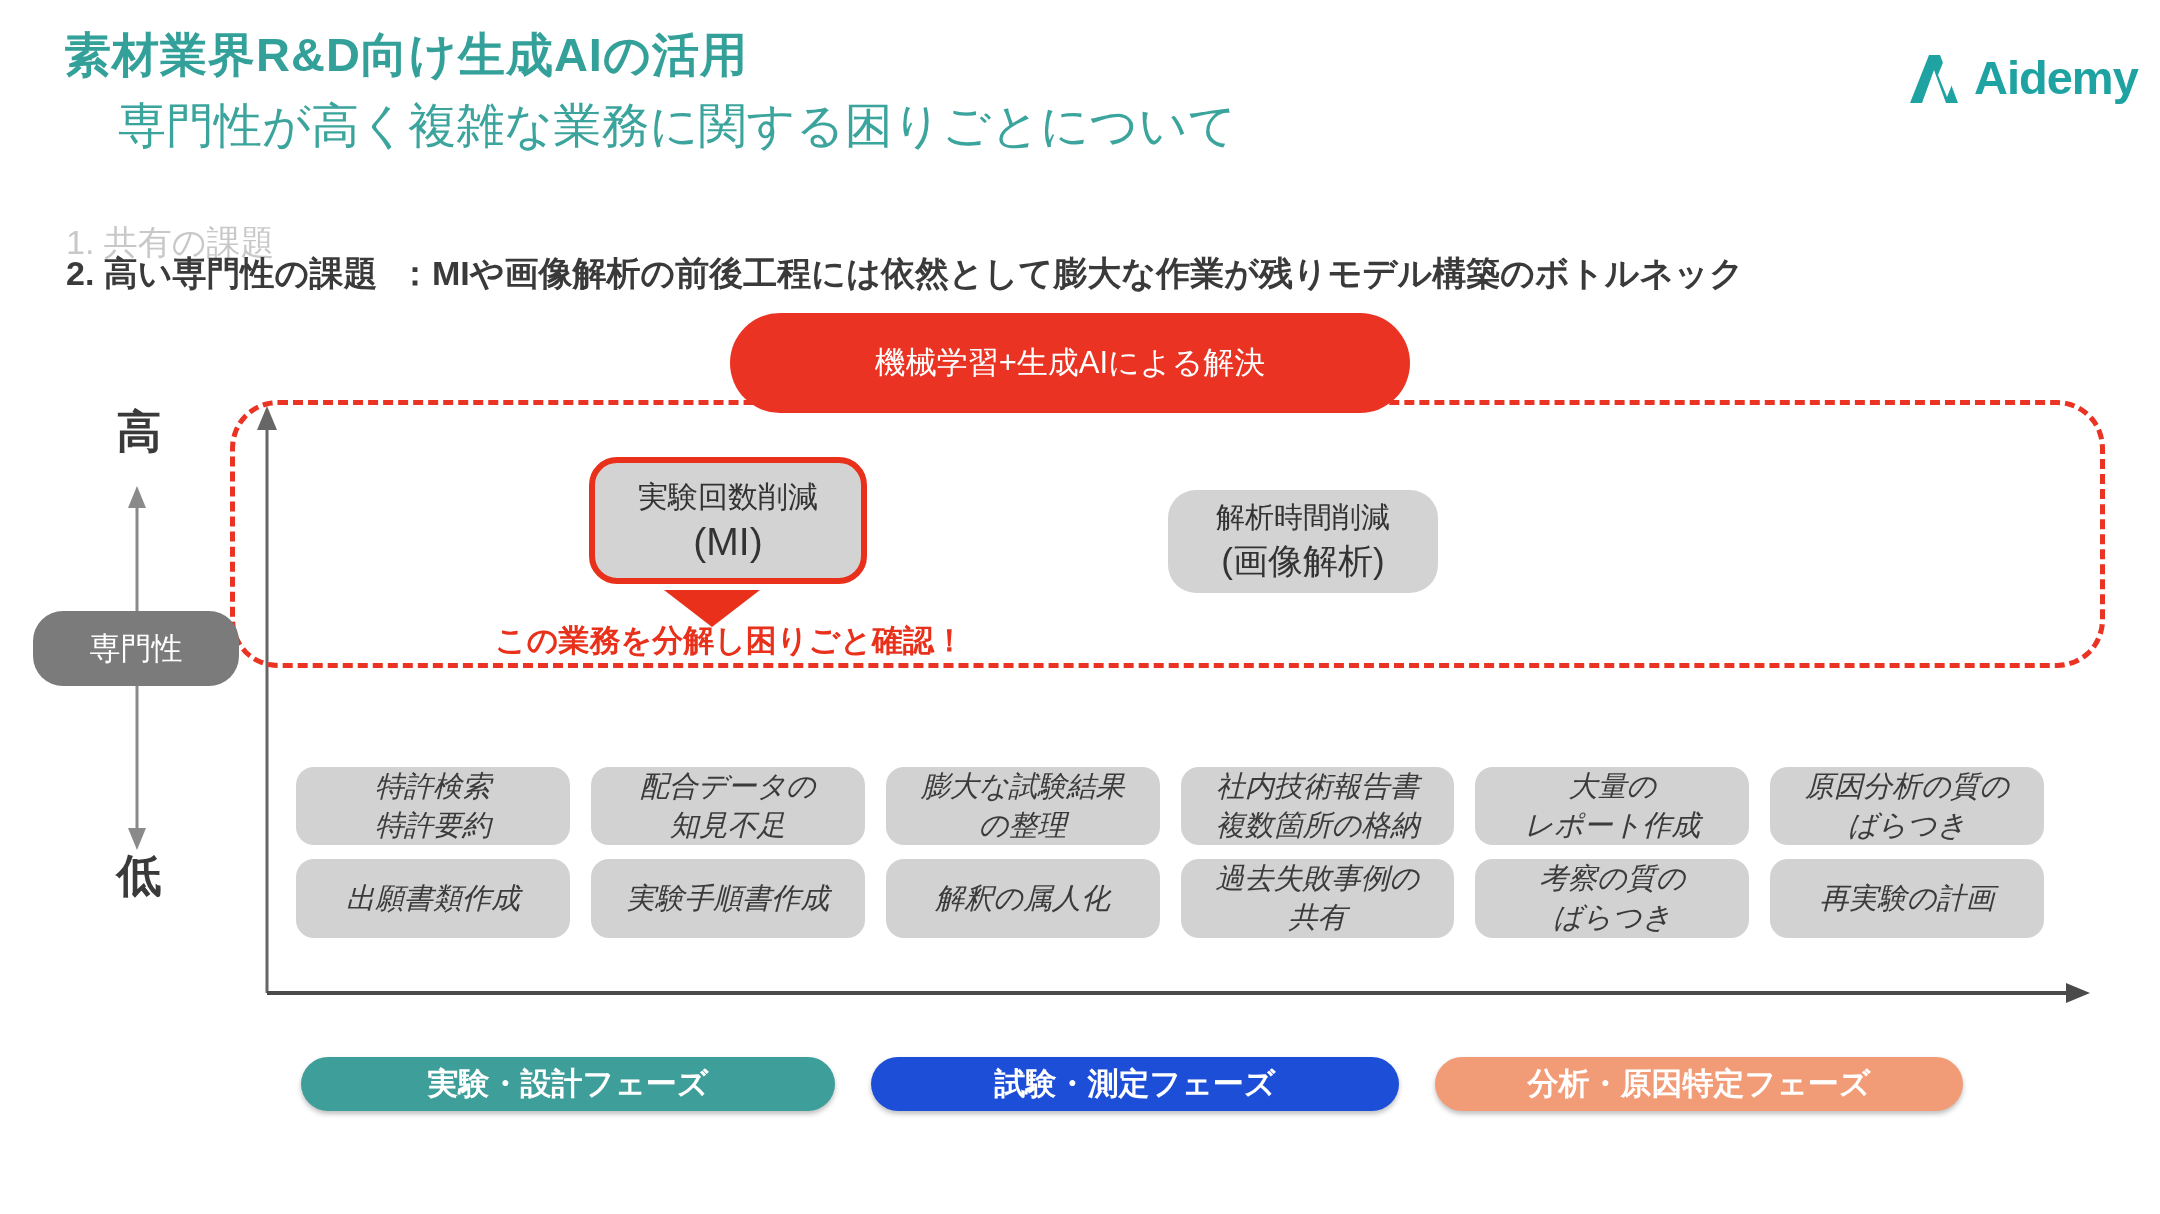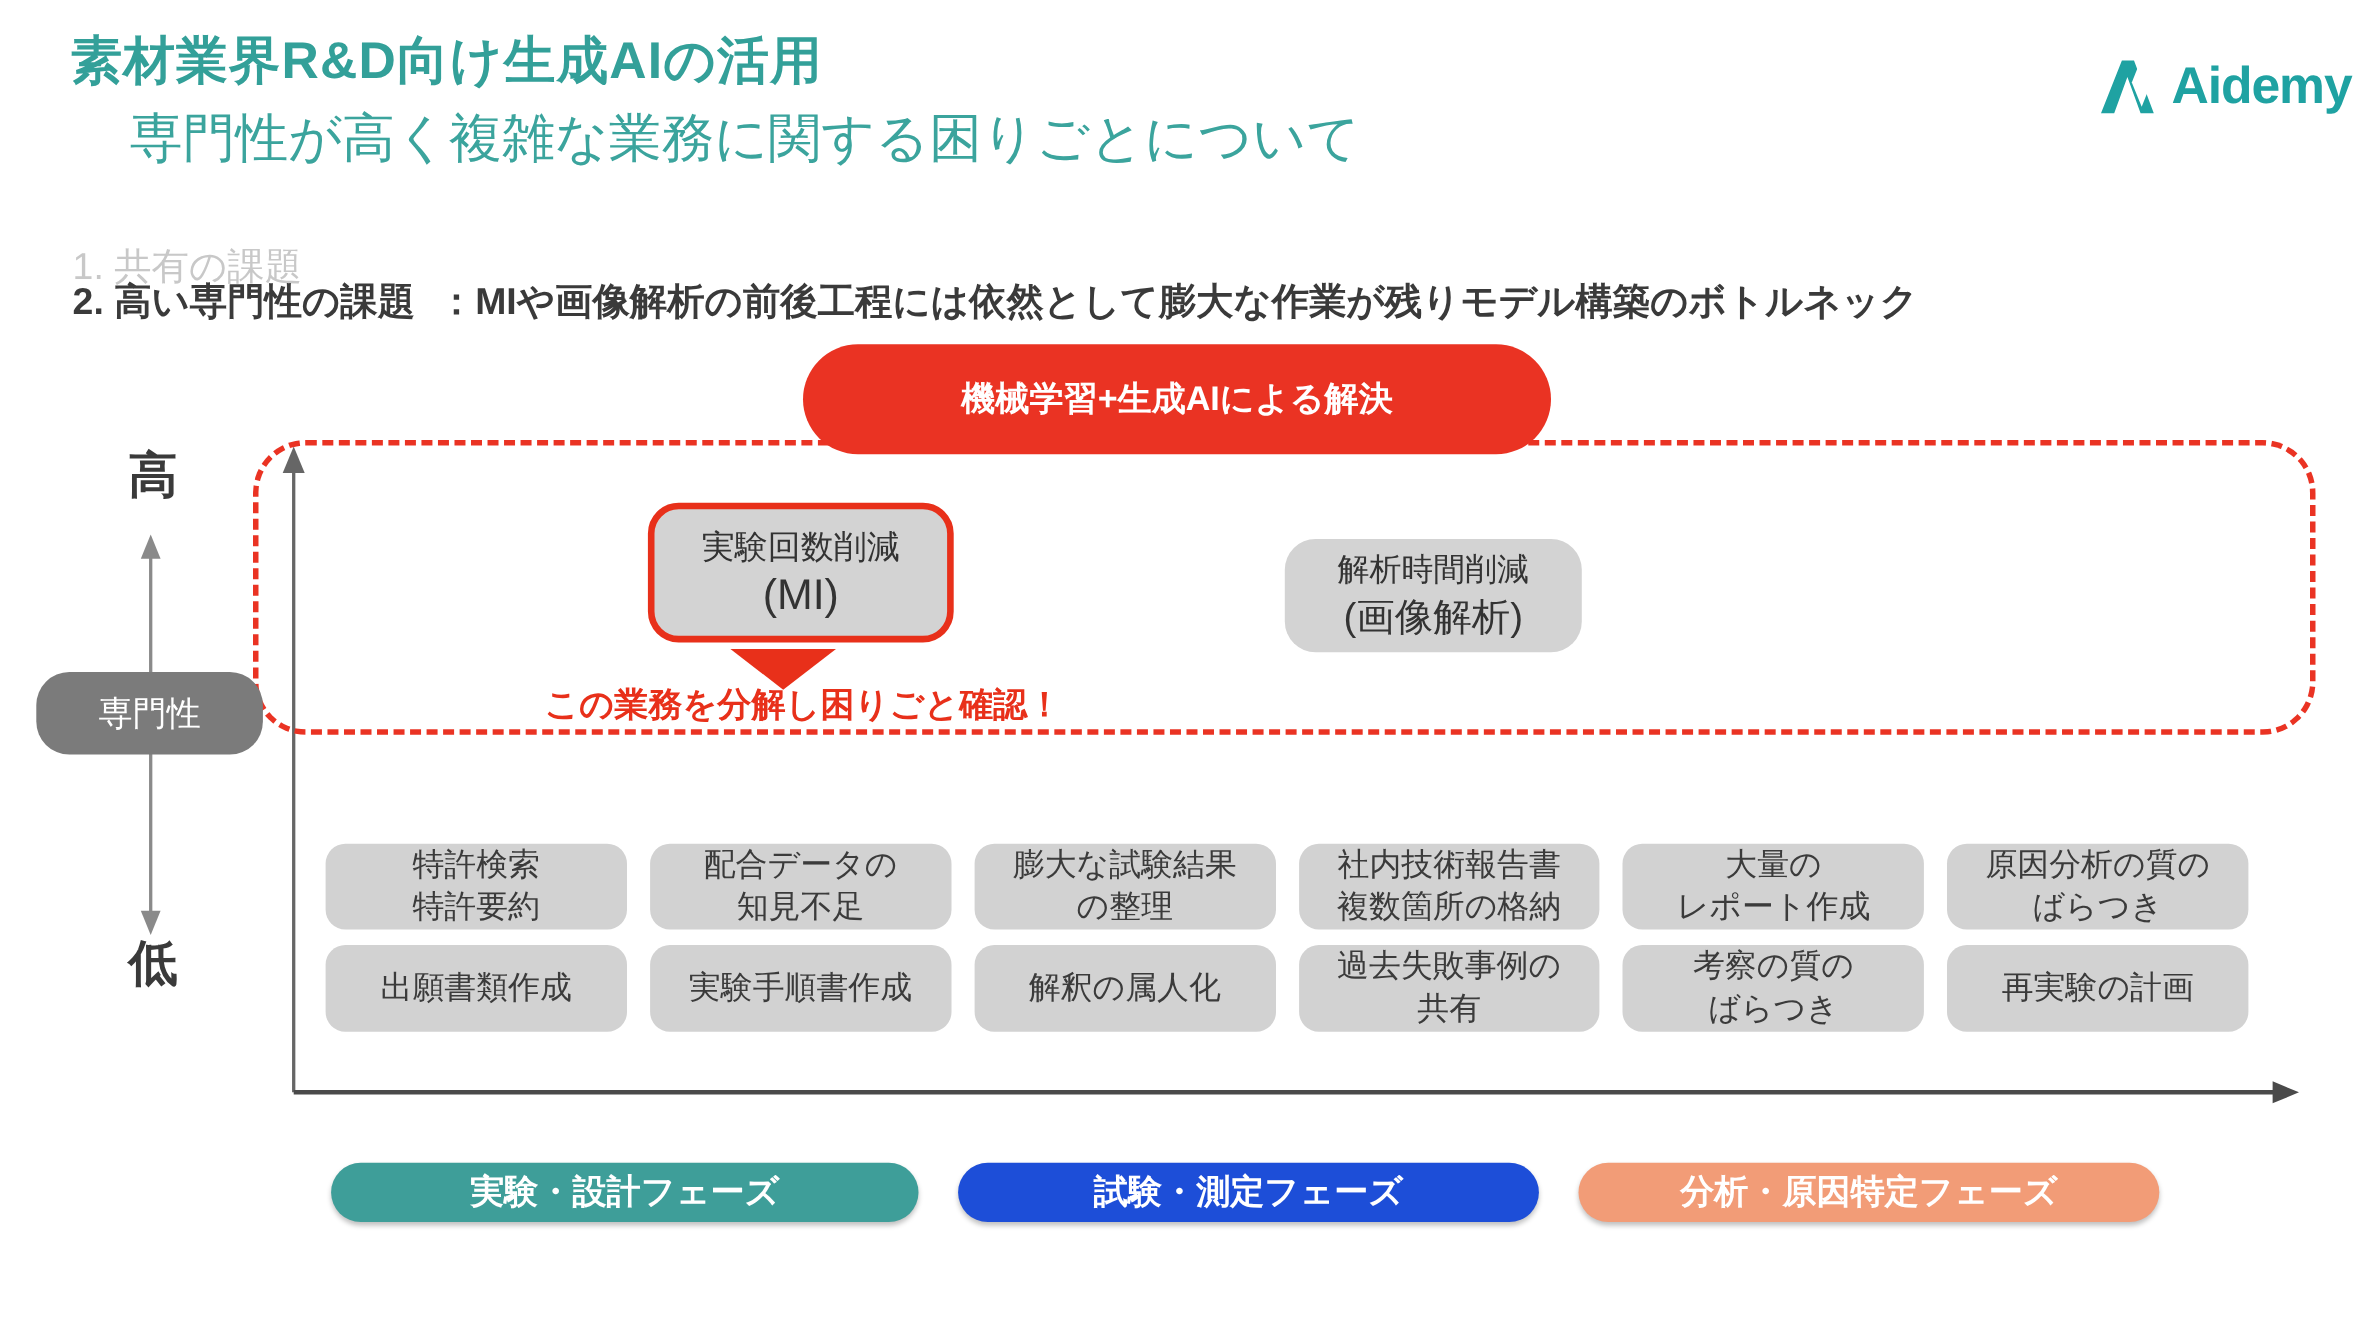--- a/index.html
+++ b/index.html
@@ -23,21 +23,21 @@
 
   
   .axes-svg { left:0; top:0; z-index:0; }
   .dashed-rect {
     left:230px; top:400px; width:1875px; height:268px; box-sizing:border-box;
     border:5px dashed #EA3323; border-radius:48px; z-index:1;
   }
   .banner {
     left:730px; top:313px; width:680px; height:100px; background:#EA3323;
     border-radius:50px; color:#ffffff; font-size:31px; z-index:3;
-    display:flex; align-items:center; justify-content:center;font-weight:bold;
+    display:flex; align-items:center; justify-content:center;
   }
 
   .hi-label { left:104px; top:402px; width:70px; text-align:center; font-size:45px; font-weight:600; color:#3A3A3A; z-index:2; }
   .lo-label { left:104px; top:846px; width:70px; text-align:center; font-size:45px; font-weight:600; color:#3A3A3A; z-index:2; }
   .spec-pill {
     left:33px; top:611px; width:206px; height:75px; background:#7B7B7B; border-radius:30px;
     color:#ffffff; font-size:31px; display:flex; align-items:center; justify-content:center; z-index:2;
   }
 
   .mi-box {
@@ -55,21 +55,21 @@
     left:1168px; top:490px; width:270px; height:103px; background:#D3D3D3; border-radius:28px;
     display:flex; flex-direction:column; align-items:center; justify-content:center; color:#333333; z-index:2;
   }
   .img-line1 { font-size:29px; }
   .img-line2 { font-size:35px; }
 
   
   .tasks {
     left:296px; top:767px; width:1748px; height:152px; z-index:2;
     display:grid; grid-template-columns:repeat(6,1fr); grid-template-rows:1fr 1fr;
-    column-gap:21px; row-gap:14px;
+    column-gap:21px; row-gap:14px;font-style:italic;
   }
   .task {
     background:#D2D2D2; border-radius:18px; color:#3B3B3B; font-size:29px; line-height:1.35;
     display:flex; align-items:center; justify-content:center; text-align:center; white-space:pre-line;
   }
 
   
   .phases { left:301px; top:1057px; display:flex; gap:36px; z-index:2; }
   .phase {
     height:54px; border-radius:28px; color:#ffffff; font-size:31px; font-weight:bold;

